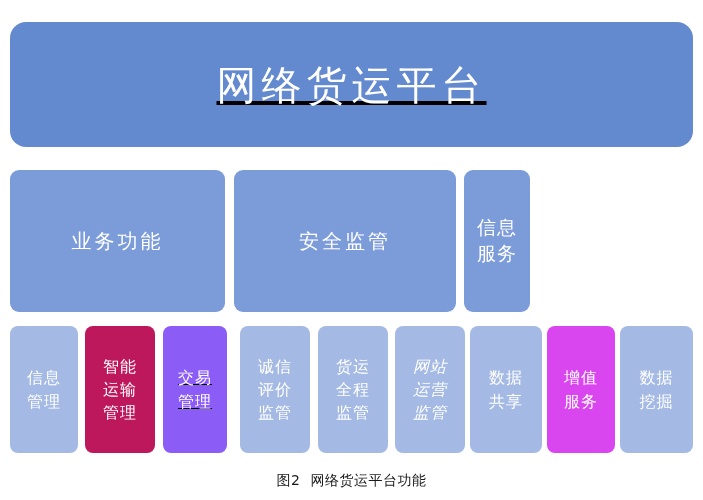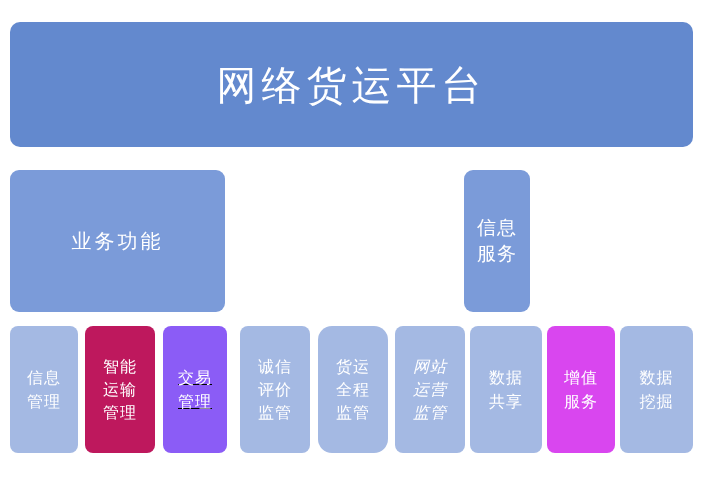--- a/index.html
+++ b/index.html
@@ -21,25 +21,26 @@
   }
 
   
   .banner {
     position: absolute;
     left: 10px;
     top: 22px;
     width: 683px;
     height: 125px;
     background: #6389ce;
-    border-radius: 10px;
+    border-radius: 16px;
     display: flex;
     align-items: center;
     justify-content: center;
     box-sizing: border-box;
+    text-decoration: underline;
   }
   .banner-label {
     color: #ffffff;
     font-size: 40px;
     letter-spacing: 5px;
     line-height: 1.1;
     white-space: nowrap;
     font-weight: 400;
   }
 
@@ -122,20 +123,23 @@
 <div id="diagram" style="background: rgb(255, 255, 255);">
 
   <div class="banner" style="background: rgb(99, 137, 206);">
     <span class="banner-label">网络货运平台</span>
   </div>
 
   <div class="tier2">
     <div class="t2box" style="left: 10px; width: 215px; background: rgb(123, 155, 217);">
       <span class="t2label">业务功能</span>
     </div>
+    <div class="t2box" style="left: 234px; width: 222px; background: rgb(123, 155, 217);">
+      <span class="t2label">安全监管</span>
+    </div>
     <div class="t2box" style="left: 464px; width: 66px; background: rgb(123, 155, 217);">
       <span class="t2label narrow">
           <div>信息</div>
           <div>服务</div>
         </span>
     </div>
   </div>
 
   <div class="tier3">
     <div class="t3box" style="left: 10px; width: 68px; background: rgb(164, 185, 227);">
@@ -157,21 +161,21 @@
           <div>管理</div>
         </span>
     </div>
     <div class="t3box" style="left: 240px; width: 70px; background: rgb(164, 185, 227);">
       <span class="t3label">
           <div>诚信</div>
           <div>评价</div>
           <div>监管</div>
         </span>
     </div>
-    <div class="t3box" style="left: 318px; width: 70px; background: rgb(164, 185, 227); border-radius: 14px;">
+    <div class="t3box" style="left: 318px; width: 70px; background: rgb(164, 185, 227);">
       <span class="t3label">
           <div>货运</div>
           <div>全程</div>
           <div>监管</div>
         </span>
     </div>
     <div class="t3box" style="left: 395px; width: 70px; background: rgb(164, 185, 227); font-style: italic;">
       <span class="t3label">
           <div>网站</div>
           <div>运营</div>
@@ -191,14 +195,15 @@
         </span>
     </div>
     <div class="t3box" style="left: 620px; width: 73px; background: rgb(164, 185, 227);">
       <span class="t3label">
           <div>数据</div>
           <div>挖掘</div>
         </span>
     </div>
   </div>
 
+  <div class="caption">图2  网络货运平台功能</div>
 
 </div>
 
 </body></html>

